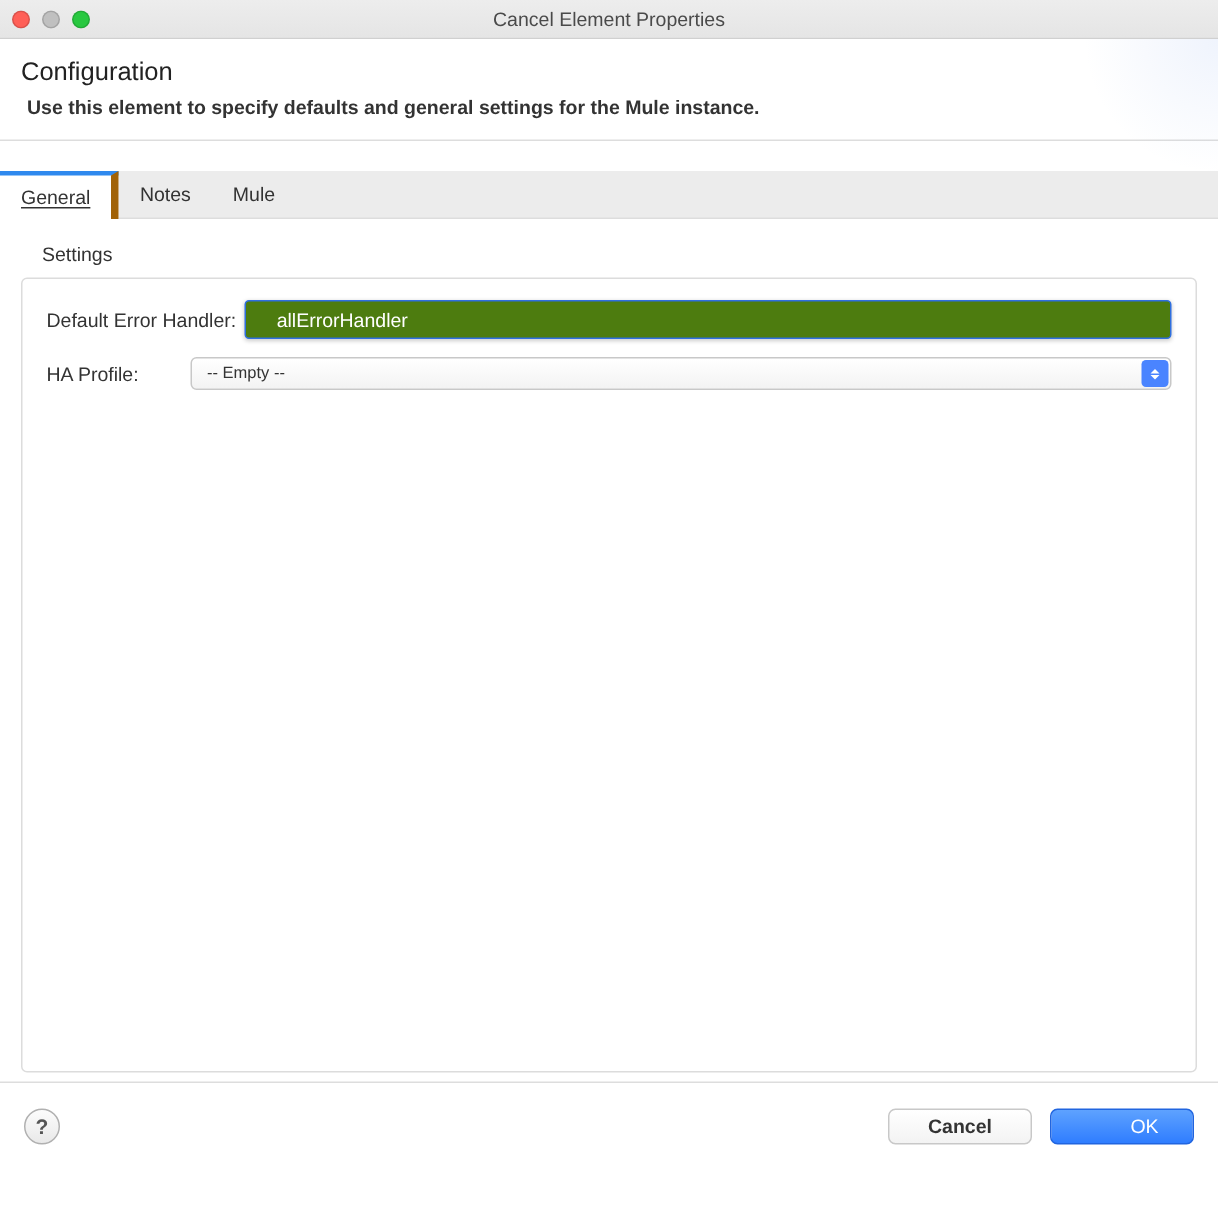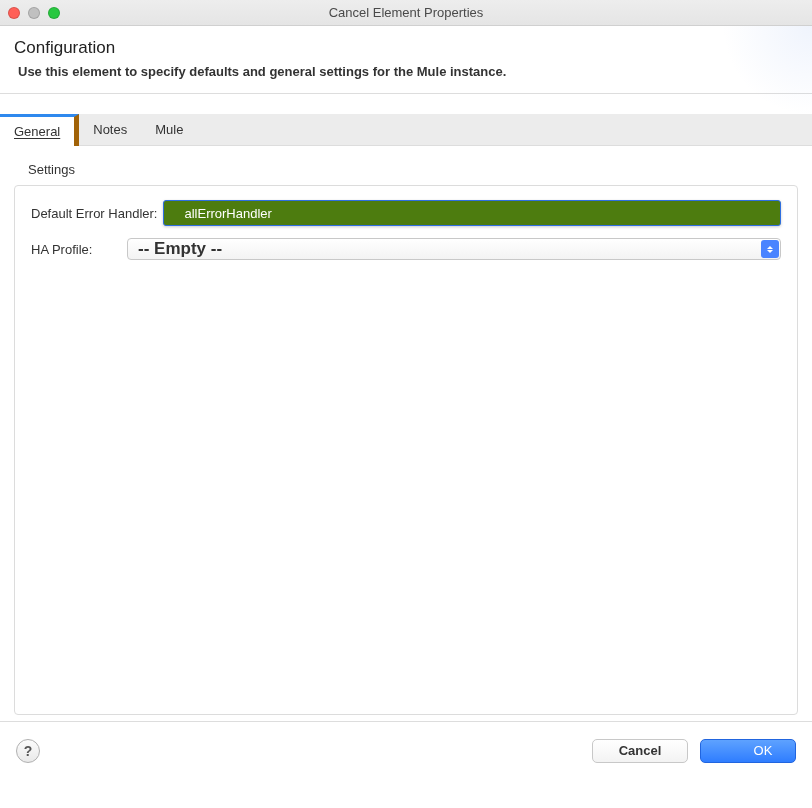--- a/index.html
+++ b/index.html
@@ -173,28 +173,27 @@
       margin-left: 18px;
       position: relative;
     }
 
     .mac-select {
       width: 100%;
       height: 22px;
       background: linear-gradient(to bottom,#ffffff 0%, #f3f3f3 100%);
       border: 1px solid #c8c8c8;
       border-radius: 4px;
-      font-size: 17px;
+      font-size: 11px;
       color: #333;
       display: flex;
       align-items: center;
       padding: 0 28px 0 10px;
       cursor: pointer;
       user-select: none;
-      font-weight: bold;
     }
 
     .select-arrow {
       position: absolute;
       right: 2px;
       top: 2px;
       bottom: 2px;
       width: 18px;
       background: #4a84ff;
       border-radius: 3px;

